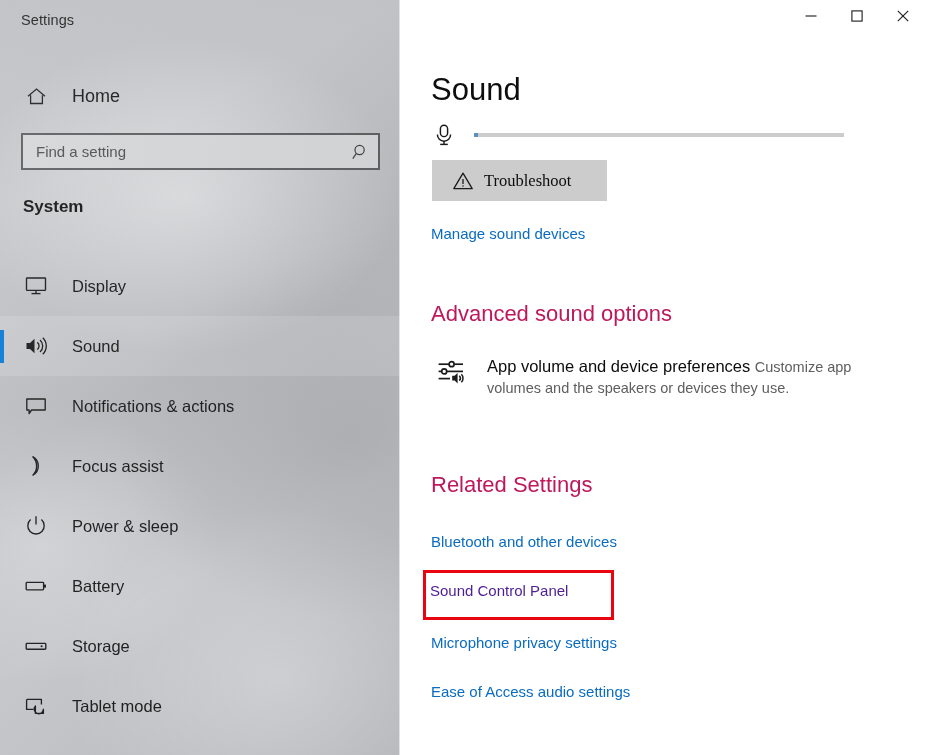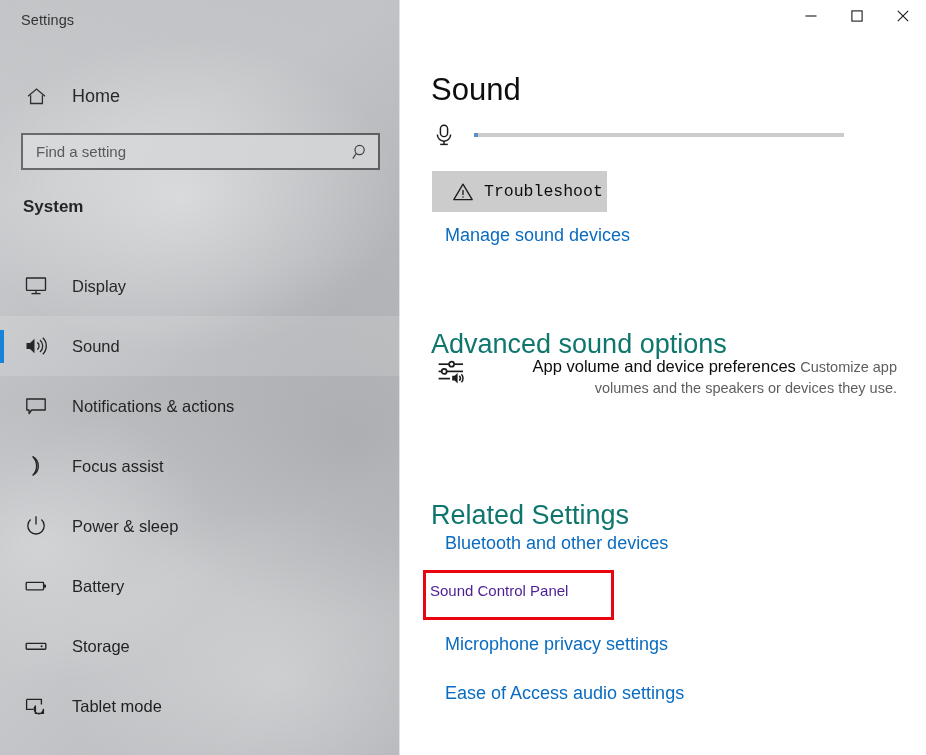--- a/index.html
+++ b/index.html
@@ -216,78 +216,76 @@
   .btn-troubleshoot {
     position: absolute;
     left: 31px; top: 160px;
     width: 175px;
     height: 41px;
     background: #cccccc;
     border: none;
     display: flex;
     align-items: center;
     cursor: default;
-    font-family: Liberation Mono, monospace;
-    margin-top: 11px;
+    font-family: Liberation Serif, serif;
   }
   .btn-troubleshoot .ico {
     width: 34px;
     margin-left: 14px;
     display: flex;
     align-items: center;
     justify-content: center;
   }
   .btn-troubleshoot .lbl {
     font-size: 16.5px;
     color: #0d0d0d;
     margin-left: 4px;
   }
 
   .link {
     position: absolute;
-    left: 44px;
-    font-size: 18px;
+    left: 30px;
+    font-size: 15px;
     color: #0a6cc1;
     text-decoration: none;
     white-space: nowrap;
     cursor: pointer;
   }
 
   .link-manage   { top: 225px; }
   .link-bluetooth{ top: 533px; text-align: center; }
   .link-mic      { top: 634px; }
   .link-ease     { top: 683px; }
 
   .h2 {
     position: absolute;
     left: 30px;
-    font-size: 27px;
-    color: #0f766e;
+    font-size: 22px;
+    color: #be185d;
     font-weight: normal;
     white-space: nowrap;
-    margin-top: 28px;
   }
   .h2-advanced { top: 301px; }
   .h2-related  { top: 472px; }
 
   
   .appvol {
     position: absolute;
     left: 36px; top: 355px;
     width: 460px;
     display: flex;
   }
   .appvol .ico {
     width: 42px;
     min-width: 42px;
     padding-top: 3px;
     display: flex;
     justify-content: flex-start;
   }
-  .appvol .text { padding-left: 8px; text-align: right; }
+  .appvol .text { padding-left: 8px; }
   .appvol .t1 {
     font-size: 16.5px;
     color: #0d0d0d;
     line-height: 22px;
     cursor: pointer;
   }
   .appvol .t2 {
     font-size: 14.5px;
     color: #5e5e5e;
     line-height: 21px;

